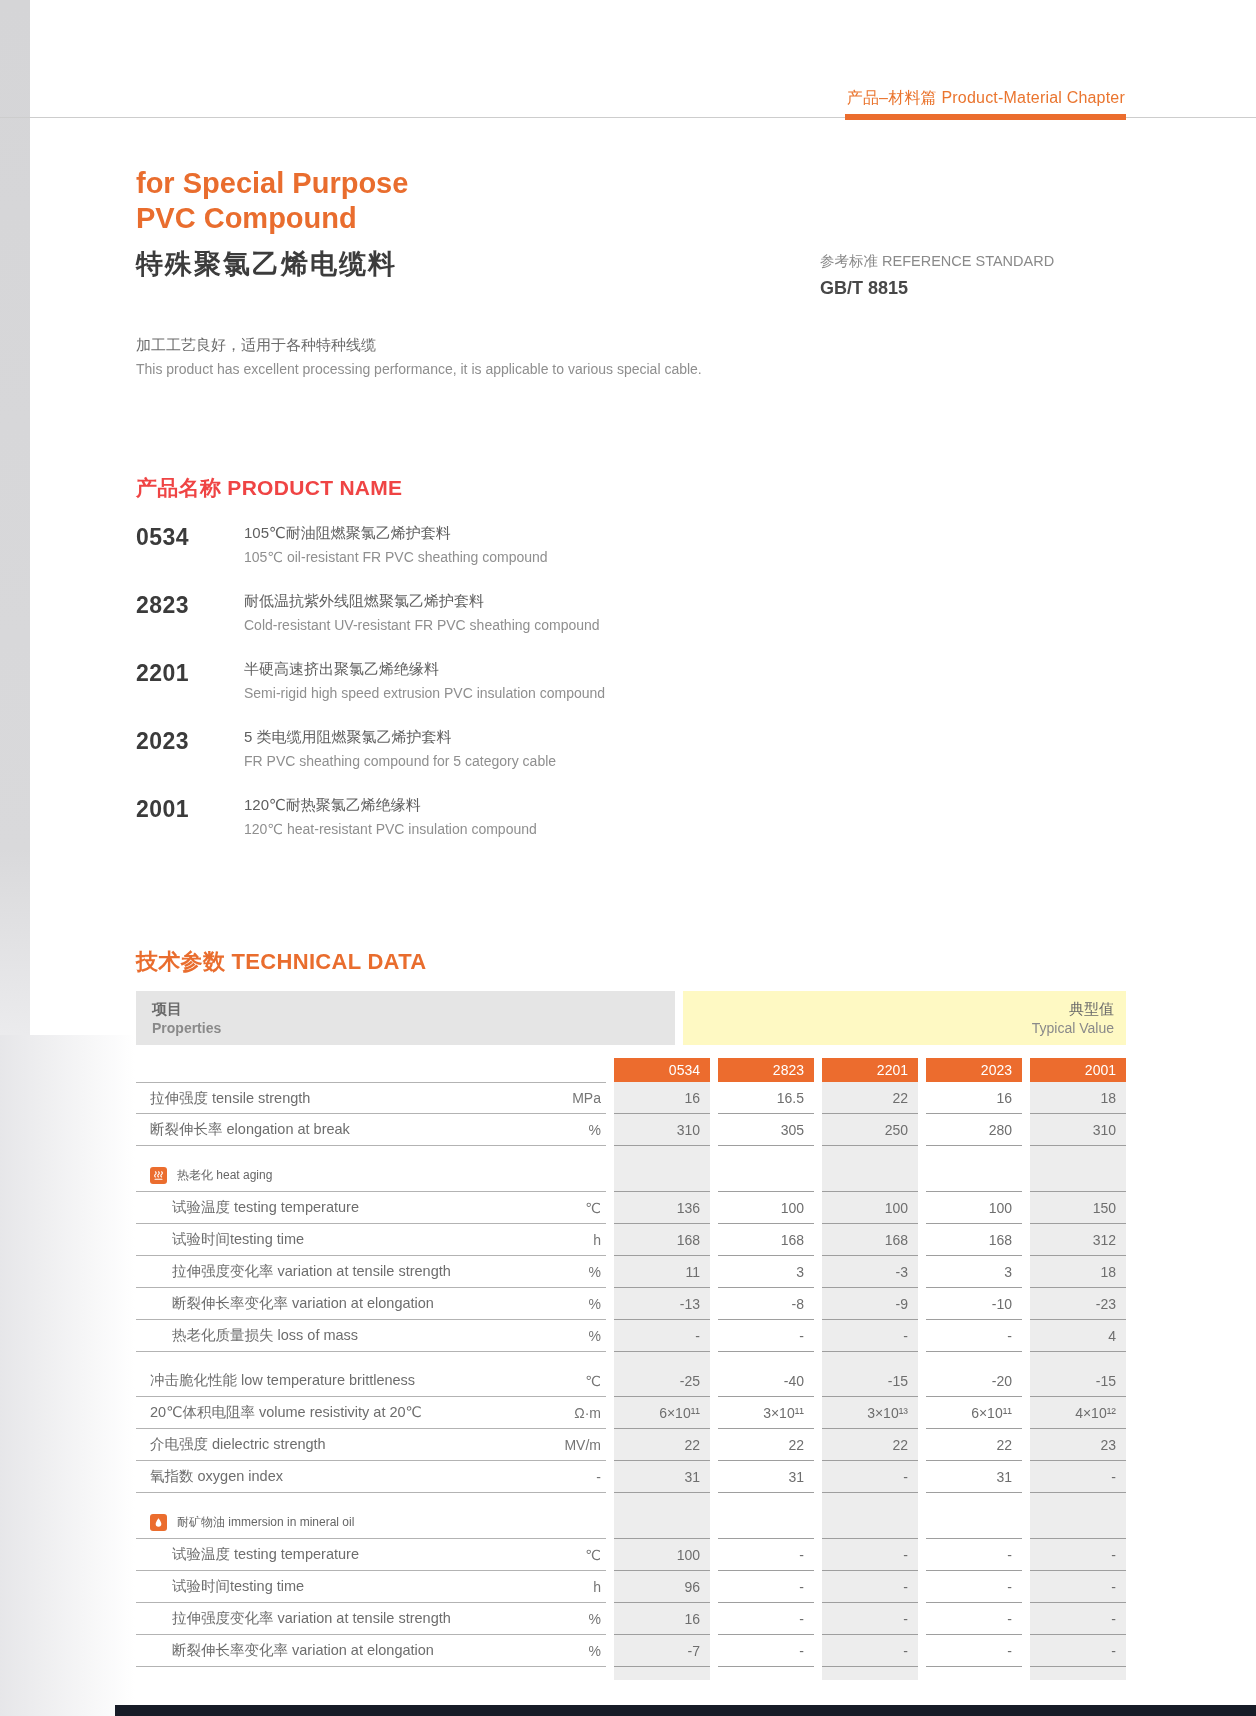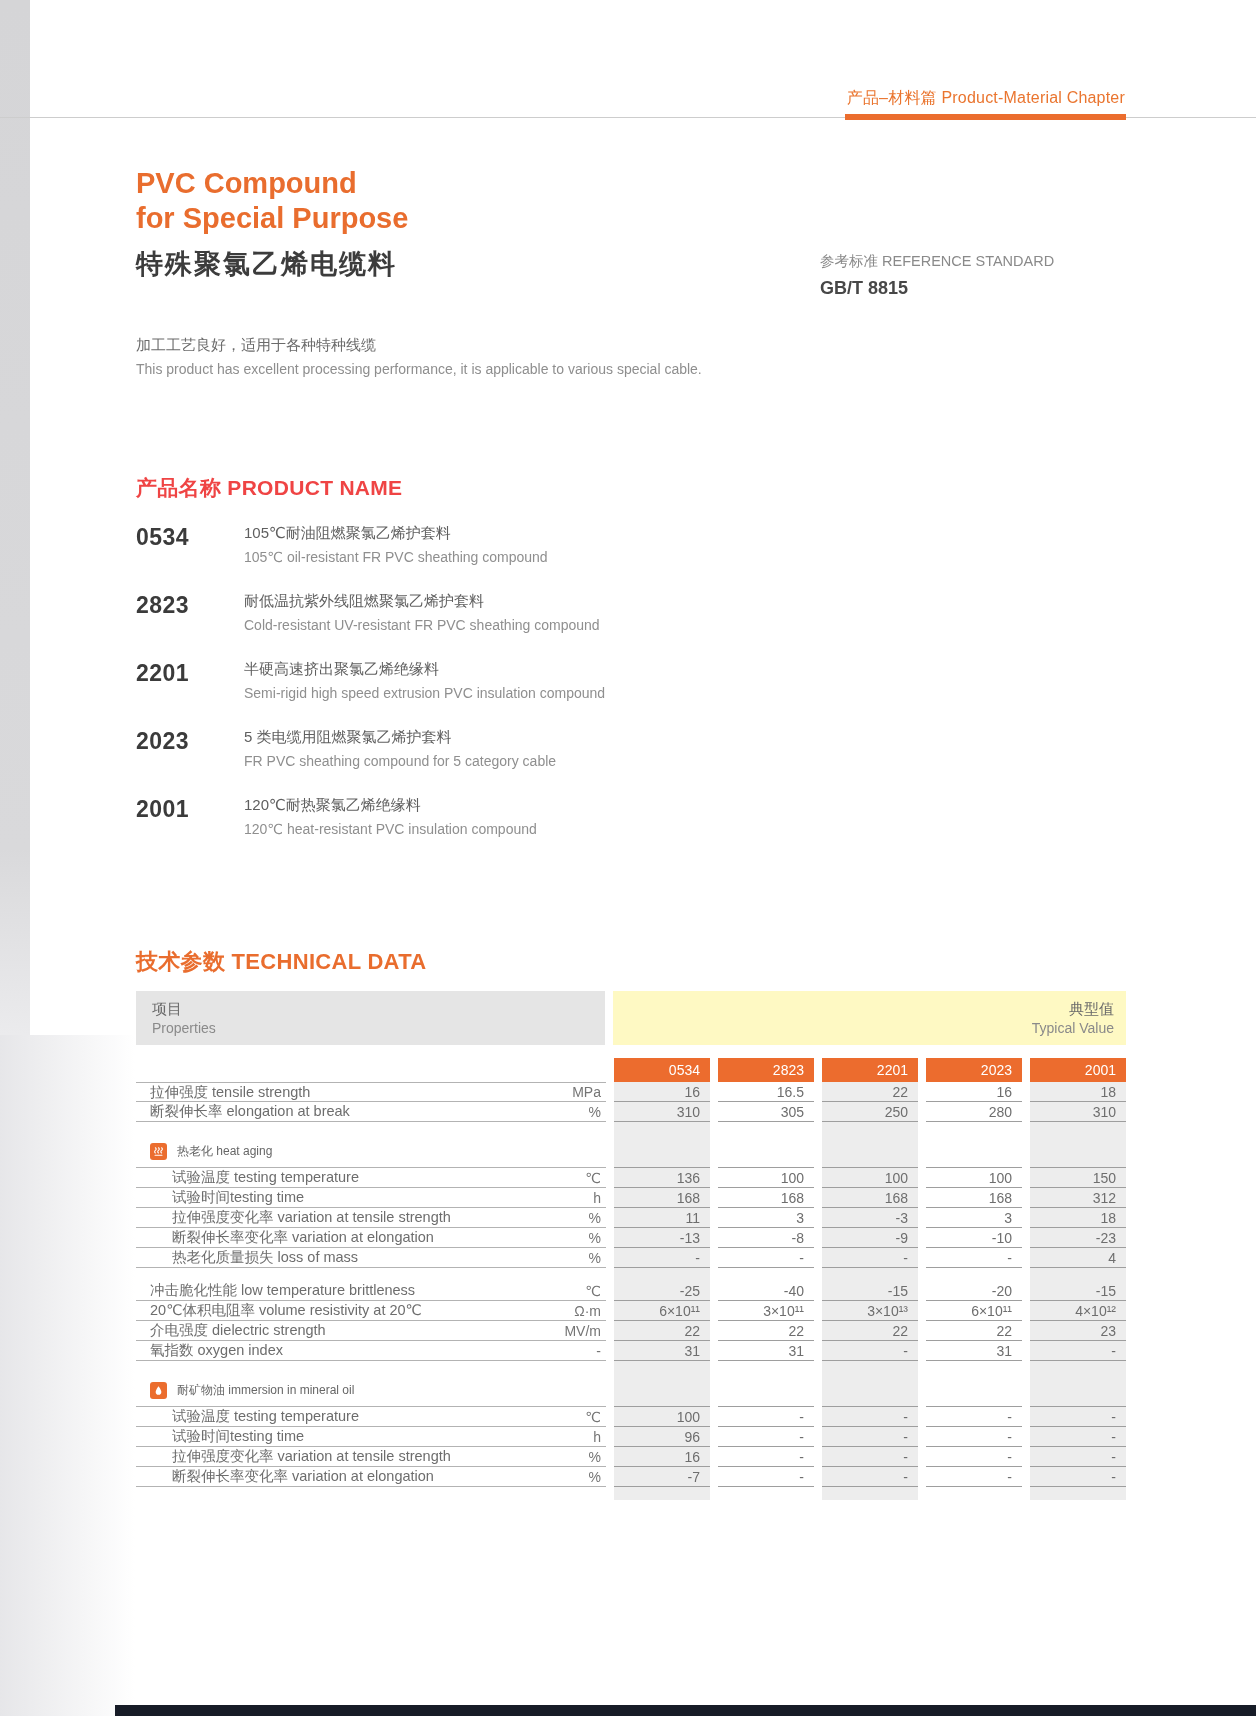--- a/index.html
+++ b/index.html
@@ -36,31 +36,31 @@
   .pn-list{position:absolute;left:136px;top:524px;width:760px;}
   .pn-item{display:flex;align-items:flex-start;margin-bottom:19px;min-height:49px;}
   .pn-code{width:108px;font-size:23px;font-weight:bold;color:#3b3b3b;letter-spacing:.5px;}
   .pn-zh{font-size:15px;color:#5f5f5f;}
   .pn-en{font-size:14px;color:#8f8f8f;margin-top:6px;}
 
   
   .td-heading{position:absolute;left:136px;top:947px;font-size:22px;font-weight:bold;color:#e96d2e;letter-spacing:.3px;}
   .table{position:absolute;left:136px;top:991px;width:990px;}
   .t-header{display:flex;gap:8px;height:54px;}
-  .t-header-left{width:469px;background:#e5e5e5;box-sizing:border-box;padding:8px 0 0 16px;}
+  .t-header-left{width:539px;background:#e5e5e5;box-sizing:border-box;padding:8px 0 0 16px;font-weight:bold;}
   .t-header-right{flex:1;background:#fef9c3;box-sizing:border-box;padding:8px 12px 0 0;text-align:right;}
   .t-h-zh{font-size:15px;color:#6a6a6a;line-height:20px;}
   .t-h-en{font-size:14px;color:#8a8a8a;line-height:19px;}
 
   .t-chips{display:flex;justify-content:flex-end;gap:8px;margin-top:13px;}
   .t-chip{width:96px;height:24px;box-sizing:border-box;background:#ec6c2e;color:#fff;
     font-size:14px;line-height:24px;text-align:right;padding-right:10px;}
 
   .t-row{display:flex;gap:8px;align-items:stretch;}
-  .t-row.data{height:20px;}
+  .t-row.data{height:32px;}
   .t-row.section{height:33px;}
   .t-row.spacer{height:13px;}
   .t-left{flex:1;display:flex;align-items:center;box-sizing:border-box;padding-left:14px;}
   .t-row.data .t-left,.t-row.section .t-left{border-bottom:1px solid #b3b3b3;}
   .t-row.data:first-child .t-left{border-top:1px solid #b3b3b3;}
   .t-row.indent .t-left{padding-left:36px;}
   .t-label{font-size:14.5px;color:#6d6d6d;flex:1;}
   .t-unit{font-size:14px;color:#757575;padding-right:5px;}
   .sec-icon{width:17px;height:17px;border-radius:3px;background:#eb6d2e;display:inline-flex;
     align-items:center;justify-content:center;margin-right:10px;flex:0 0 17px;}
@@ -76,22 +76,22 @@
 
 <div class="strip-top"></div>
 <div class="strip-bottom"></div>
 <div class="footer-bar"></div>
 
 <div class="chapter-rule"></div>
 <div class="chapter-accent"></div>
 <div class="chapter-text">产品–材料篇 Product-Material Chapter</div>
 
 <div class="title-en">
+  <div>for Special Purpose</div>
   <div>PVC Compound</div>
-  <div>for Special Purpose</div>
 </div>
 <div class="title-zh">特殊聚氯乙烯电缆料</div>
 
 <div class="ref">
   <div class="ref-label">参考标准 REFERENCE STANDARD</div>
   <div class="ref-value">GB/T 8815</div>
 </div>
 
 <div class="desc">
   <div class="desc-zh">加工工艺良好，适用于各种特种线缆</div>

